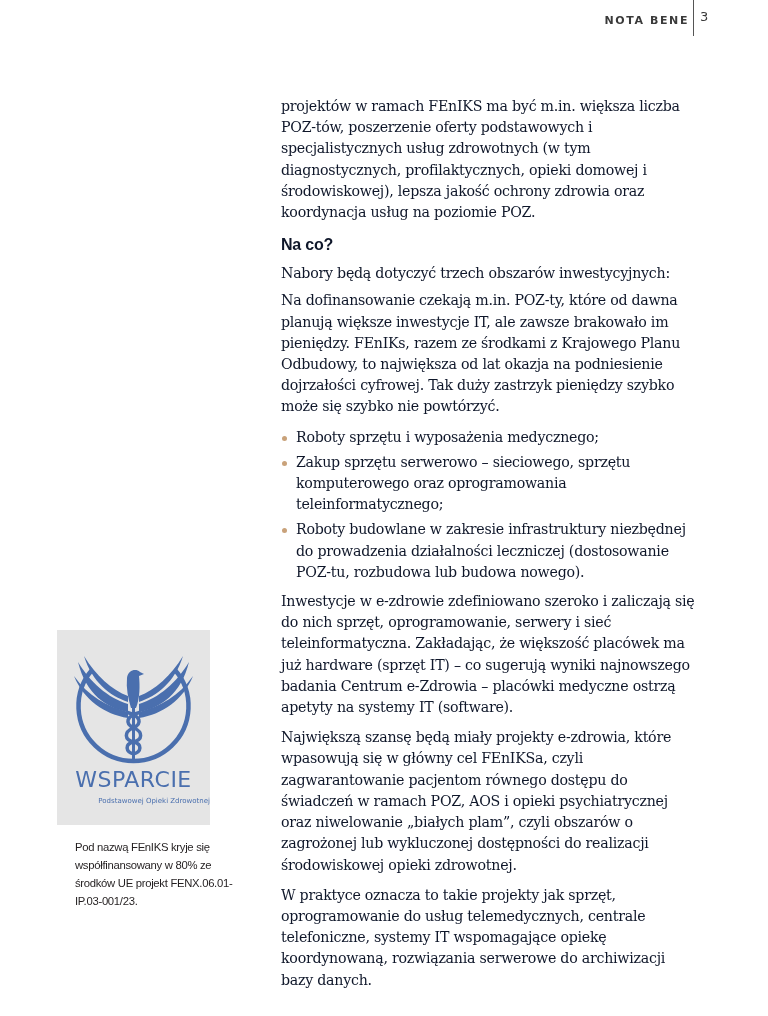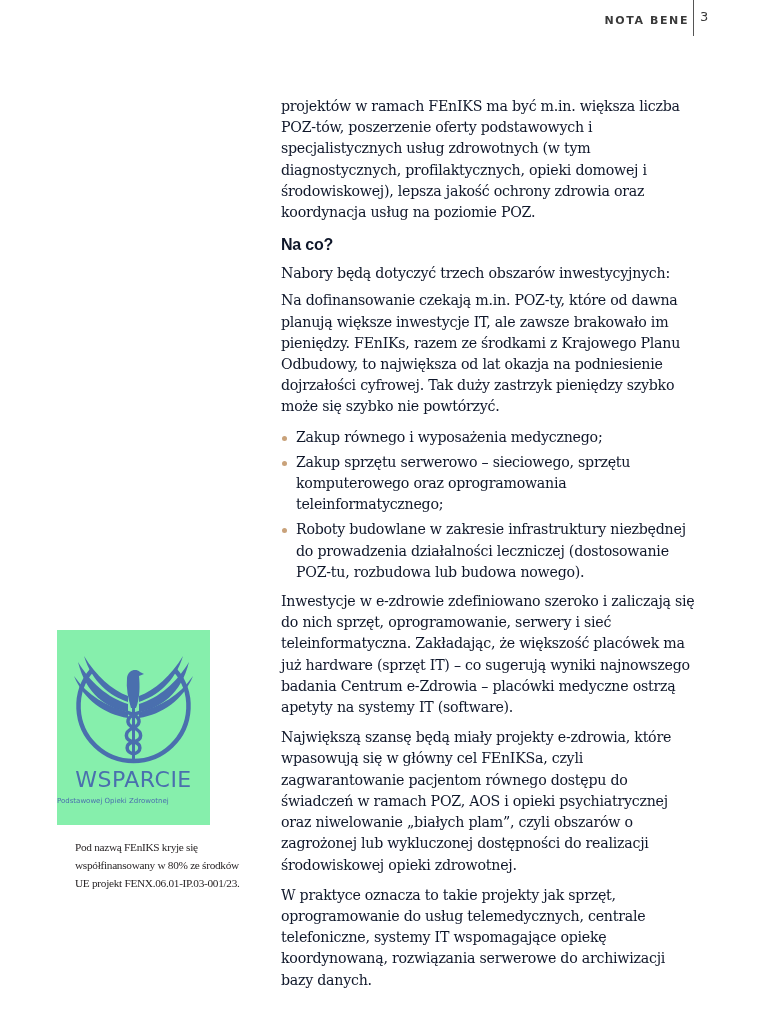--- a/index.html
+++ b/index.html
@@ -34,54 +34,54 @@
   }
   .main-col ul { list-style: none; margin: 0 0 8px 0; padding: 0; }
   .main-col li { position: relative; padding-left: 15px; margin-bottom: 4px; }
   .bullet {
     position: absolute; left: 1px; top: 9px; width: 5px; height: 5px; border-radius: 50%;
     background: #c9a27a;
   }
 
   .logo-box {
     position: absolute; left: 57px; top: 630px; width: 153px; height: 195px;
-    background: #86efac;
+    background: #e5e5e5;
   }
   .logo-svg { position: absolute; left: 13px; top: 12px; }
   .logo-word {
     position: absolute; left: 0; width: 153px; top: 137px; text-align: center;
     font-family: "DejaVu Sans", sans-serif; font-size: 22px; color: #4a6fae; letter-spacing: 0.5px;
   }
   .logo-sub {
-    position: absolute; left: 0; width: 153px; top: 167px; text-align: left;
+    position: absolute; left: 0; width: 153px; top: 167px; text-align: right;
     font-family: "DejaVu Sans", sans-serif; font-size: 7px; color: #4a6fae;
   }
 
   .side-note {
     position: absolute; left: 75px; top: 838px; width: 170px;
-    font-family: Liberation Serif, serif; font-size: 11.3px; line-height: 18px; color: #231f20;
+    font-family: Liberation Sans, sans-serif; font-size: 11.3px; line-height: 18px; color: #231f20;
     letter-spacing: -0.3px;
   }
 </style>
 </head>
 <body>
 
 <div class="running-header">
   <span class="rh-title">NOTA BENE</span>
   <span class="rh-divider"></span>
   <span class="rh-page">3</span>
 </div>
 
 <div class="main-col">
   <p>projektów w ramach FEnIKS ma być m.in. większa liczba POZ-tów, poszerzenie oferty podstawowych i specjalistycznych usług zdrowotnych (w tym diagnostycznych, profilaktycznych, opieki domowej i środowiskowej), lepsza jakość ochrony zdrowia oraz koordynacja usług na poziomie POZ.</p>
   <h2>Na co?</h2>
   <p style="margin-bottom:6px">Nabory będą dotyczyć trzech obszarów inwestycyjnych:</p>
   <p>Na dofinansowanie czekają m.in. POZ-ty, które od dawna planują większe inwestycje IT, ale zawsze brakowało im pieniędzy. FEnIKs, razem ze środkami z Krajowego Planu Odbudowy, to największa od lat okazja na podniesienie dojrzałości cyfrowej. Tak duży zastrzyk pieniędzy szybko może się szybko nie powtórzyć.</p>
   <ul>
-    <li><span class="bullet"></span><span>Zakup równego i wyposażenia medycznego;</span></li>
+    <li><span class="bullet"></span><span>Roboty sprzętu i wyposażenia medycznego;</span></li>
     <li><span class="bullet"></span><span>Zakup sprzętu serwerowo – sieciowego, sprzętu komputerowego oraz oprogramowania teleinformatycznego;</span></li>
     <li><span class="bullet"></span><span>Roboty budowlane w zakresie infrastruktury niezbędnej do prowadzenia działalności leczniczej (dostosowanie POZ-tu, rozbudowa lub budowa nowego).</span></li>
   </ul>
   <p>Inwestycje w e-zdrowie zdefiniowano szeroko i zaliczają się do nich sprzęt, oprogramowanie, serwery i sieć teleinformatyczna. Zakładając, że większość placówek ma już hardware (sprzęt IT) – co sugerują wyniki najnowszego badania Centrum e-Zdrowia – placówki medyczne ostrzą apetyty na systemy IT (software).</p>
   <p>Największą szansę będą miały projekty e-zdrowia, które wpasowują się w główny cel FEnIKSa, czyli zagwarantowanie pacjentom równego dostępu do świadczeń w ramach POZ, AOS i opieki psychiatrycznej oraz niwelowanie „białych plam”, czyli obszarów o zagrożonej lub wykluczonej dostępności do realizacji środowiskowej opieki zdrowotnej.</p>
   <p>W praktyce oznacza to takie projekty jak sprzęt, oprogramowanie do usług telemedycznych, centrale telefoniczne, systemy IT wspomagające opiekę koordynowaną, rozwiązania serwerowe do archiwizacji bazy danych.</p>
 </div>
 
 <div class="logo-box">
   <svg class="logo-svg" width="127" height="122" viewBox="0 0 127 122">

